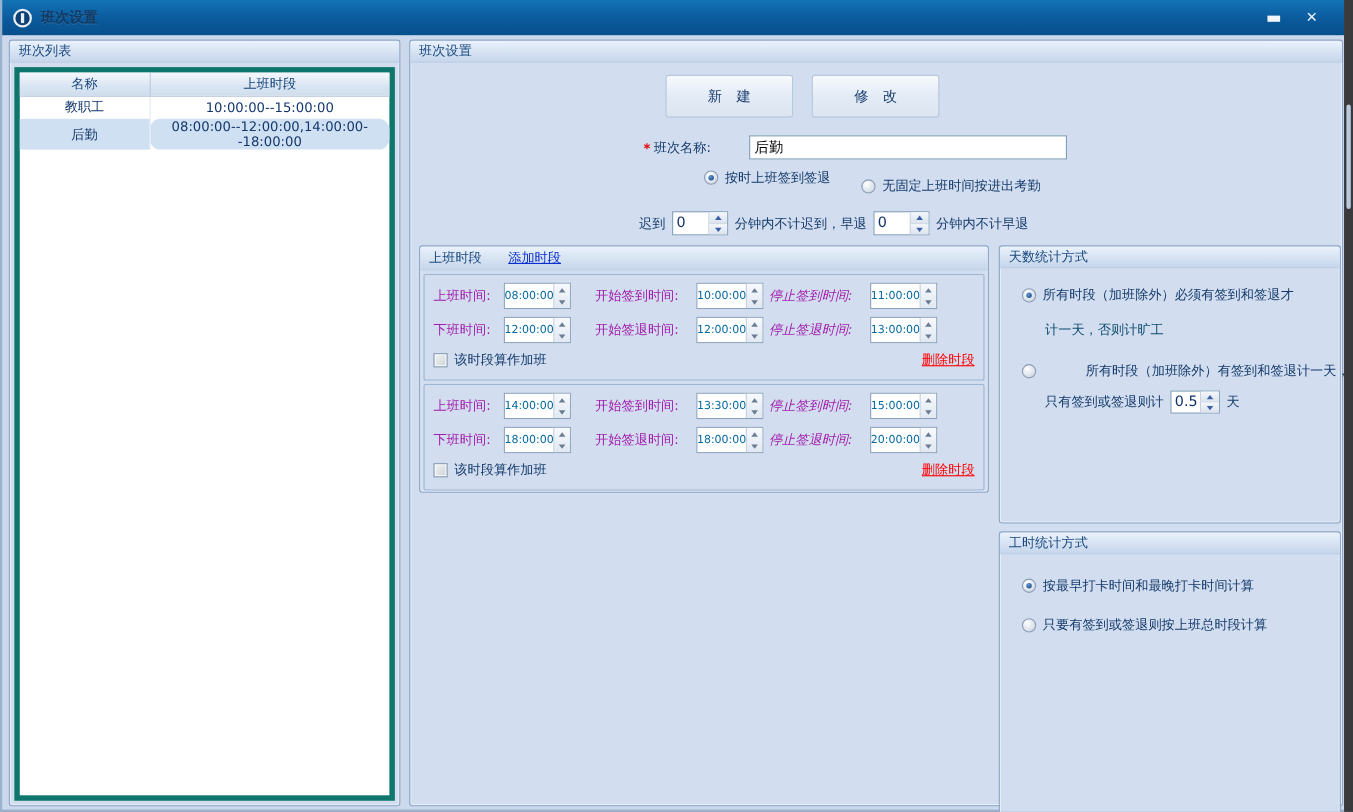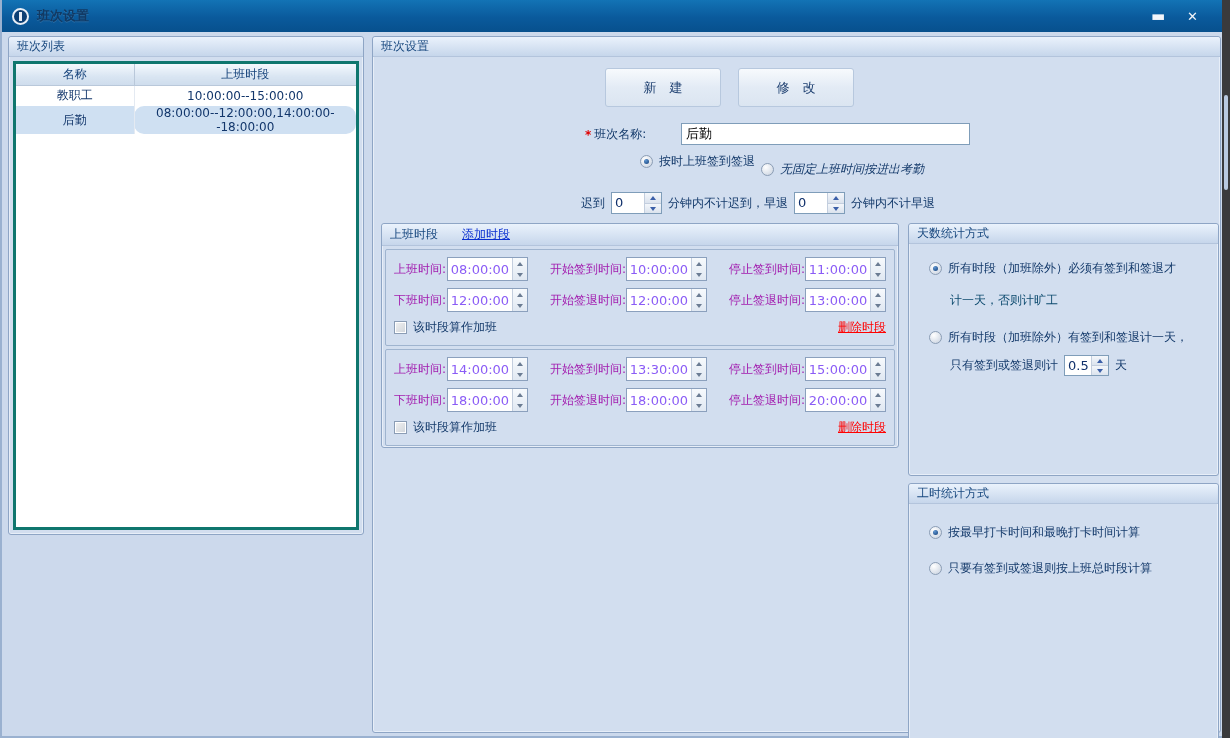--- a/index.html
+++ b/index.html
@@ -26,23 +26,23 @@
   
   .side-strip { position:absolute; right:0; top:0; width:8px; height:738px; background:#3a3a3c; }
   .side-thumb { position:absolute; right:2px; top:95px; width:4px; height:95px; background:#b9c9e0; border-radius:2px; }
   
   .groupbox { position:absolute; border:1px solid #8ea5c5; border-radius:3px;
     background:#d2deef; box-shadow:inset 0 0 0 1px #e7eef8; }
   .gb-header { height:20px; background:linear-gradient(#eaf2fc, #c6d6eb);
     border-bottom:1px solid #b3c4dc; border-radius:3px 3px 0 0;
     display:flex; align-items:center; padding:0 8px; color:#18487f; }
   
-  #left-panel { left:6px; top:36px; width:356px; height:499px; }
+  #left-panel { left:6px; top:36px; width:356px; height:697px; }
   .listview { position:absolute; left:4px; right:4px; top:24px; bottom:4px;
-    background:#fff; border:3px solid #0f766e; }
+    background:#fff; border:5px solid #0f766e; }
   .lv-table { width:100%; border-collapse:collapse; table-layout:fixed; }
   .lv-table th { height:21px; font-weight:normal; color:#16437b;
     background:linear-gradient(#f4f8fd,#d9e5f2 60%,#cfdded);
     border-right:1px solid #b9c8da; border-bottom:1px solid #b9c8da; }
   .lv-table th:last-child { border-right:none; }
   .lv-table td { height:21px; text-align:center; color:#12366b;
     border-right:1px solid #e4eaf2;margin-left:28px; }
   .lv-table td:last-child { border-right:none;border-radius:10px; }
   .lv-row-selected td { background:#cfe0f2; }
   .col-name { width:118px; }
@@ -79,40 +79,40 @@
   .num-spin .arrows i { flex:1; display:block; position:relative;
     background:linear-gradient(#f4f7fb,#dbe3ee); border-bottom:1px solid #c3cede; }
   .num-spin .arrows i:last-child { border-bottom:none; }
   .num-spin .arrows i::after { content:""; position:absolute; left:5px; top:3px;
     border-left:3px solid transparent; border-right:3px solid transparent; }
   .num-spin .arrows i.up::after { border-bottom:4px solid #3b5fa8; }
   .num-spin .arrows i.dn::after { border-top:4px solid #3b5fa8; }
   
   .timebox { display:inline-flex; border:1px solid #8ba0bd; background:#fff; height:24px;
     align-items:stretch; flex:none; }
-  .timebox .tval { width:64px; display:flex; align-items:center; justify-content:center;
-    color:#8b5cf6; font-size:13px; }
+  .timebox .tval { width:44px; display:flex; align-items:center; justify-content:center;
+    color:#0369a1; font-size:10px; }
   .timebox .arrows { width:15px; border-left:1px solid #c3cede; display:flex; flex-direction:column;
     background:linear-gradient(#f7fafd,#e0e8f2); }
   .timebox .arrows i { flex:1; position:relative; }
   .timebox .arrows i::after { content:""; position:absolute; left:4px; top:4px;
     border-left:3px solid transparent; border-right:3px solid transparent; }
   .timebox .arrows i.up::after { border-bottom:4px solid #6b7c93; }
   .timebox .arrows i.dn::after { border-top:4px solid #6b7c93; }
   
   #periods-box { left:8px; top:186px; width:518px; height:225px; }
   #periods-box .gb-header { height:22px; }
   .add-link { color:#0a2fd0; text-decoration:underline; margin-left:24px; cursor:default; }
   .period-section { position:absolute; left:3px; right:3px; height:97px;
     border:1px solid #9fb4cf; border-radius:2px; background:#d2deef; padding:7px 8px 0 8px; }
   .p-row { display:flex; align-items:center; margin-bottom:7px; }
   .plbl { color:#a21caf; white-space:nowrap; }
   .plbl.w1 { width:64px; }
   .plbl.w2 { width:92px; margin-left:22px; }
-  .plbl.w3 { width:92px; margin-left:22px; }
+  .plbl.w3 { width:92px; margin-left:5px;font-style:italic; }
   .p-row3 { display:flex; align-items:center; margin-top:3px; }
   .del-link { color:#ff0000; font-weight:normal; text-decoration:underline; margin-left:auto; cursor:default; }
   
   #daycount-box { left:535px; top:186px; width:311px; height:253px; }
   #hours-box   { left:535px; top:446px; width:311px; height:286px; }
   .opt-row { position:absolute; display:flex; align-items:center; white-space:nowrap; }
   .opt-text2 { position:absolute; color:#0c4a6e; white-space:nowrap; }
 </style>
 </head>
 <body>
@@ -165,21 +165,21 @@
     <div class="abs-row" style="left:212px; top:89px;">
       <span class="req-star">*</span>
       <span class="field-label">班次名称:</span>
     </div>
     <input class="name-input" type="text" value="后勤" style="">
 
     <div class="abs-row" style="left:267px; top:116px;">
       <span class="radio checked"></span>
       <span>按时上班签到签退</span>
     </div>
-    <div class="abs-row" style="left:388px; top:124px;font-style:italic;">
+    <div class="abs-row" style="left:410px; top:124px;">
       <span class="radio"></span>
       <span>无固定上班时间按进出考勤</span>
     </div>
 
     <div class="abs-row" style="left:208px; top:155px;">
       <span>迟到</span>
       <span class="num-spin">
         <span class="nval">0</span>
         <span class="arrows">
             <i class="up"></i>
@@ -326,21 +326,21 @@
 
     <div class="groupbox" id="daycount-box">
       <div class="gb-header">
         <span>天数统计方式</span>
       </div>
       <div class="opt-row" style="left:20px; top:36px;">
         <span class="radio checked"></span>
         <span>所有时段（加班除外）必须有签到和签退才</span>
       </div>
       <div class="opt-text2" style="left:41px; top:68px;">计一天，否则计旷工</div>
-      <div class="opt-row" style="left:20px; top:105px;">
+      <div class="opt-row" style="left:20px; top:105px;gap:39px;">
         <span class="radio"></span>
         <span>所有时段（加班除外）有签到和签退计一天，</span>
       </div>
       <div class="opt-row" style="left:41px; top:131px;">
         <span>只有签到或签退则计</span>
         <span class="num-spin" style="height:21px;">
           <span class="nval" style="width:26px;">0.5</span>
           <span class="arrows">
               <i class="up"></i>
               <i class="dn"></i>

